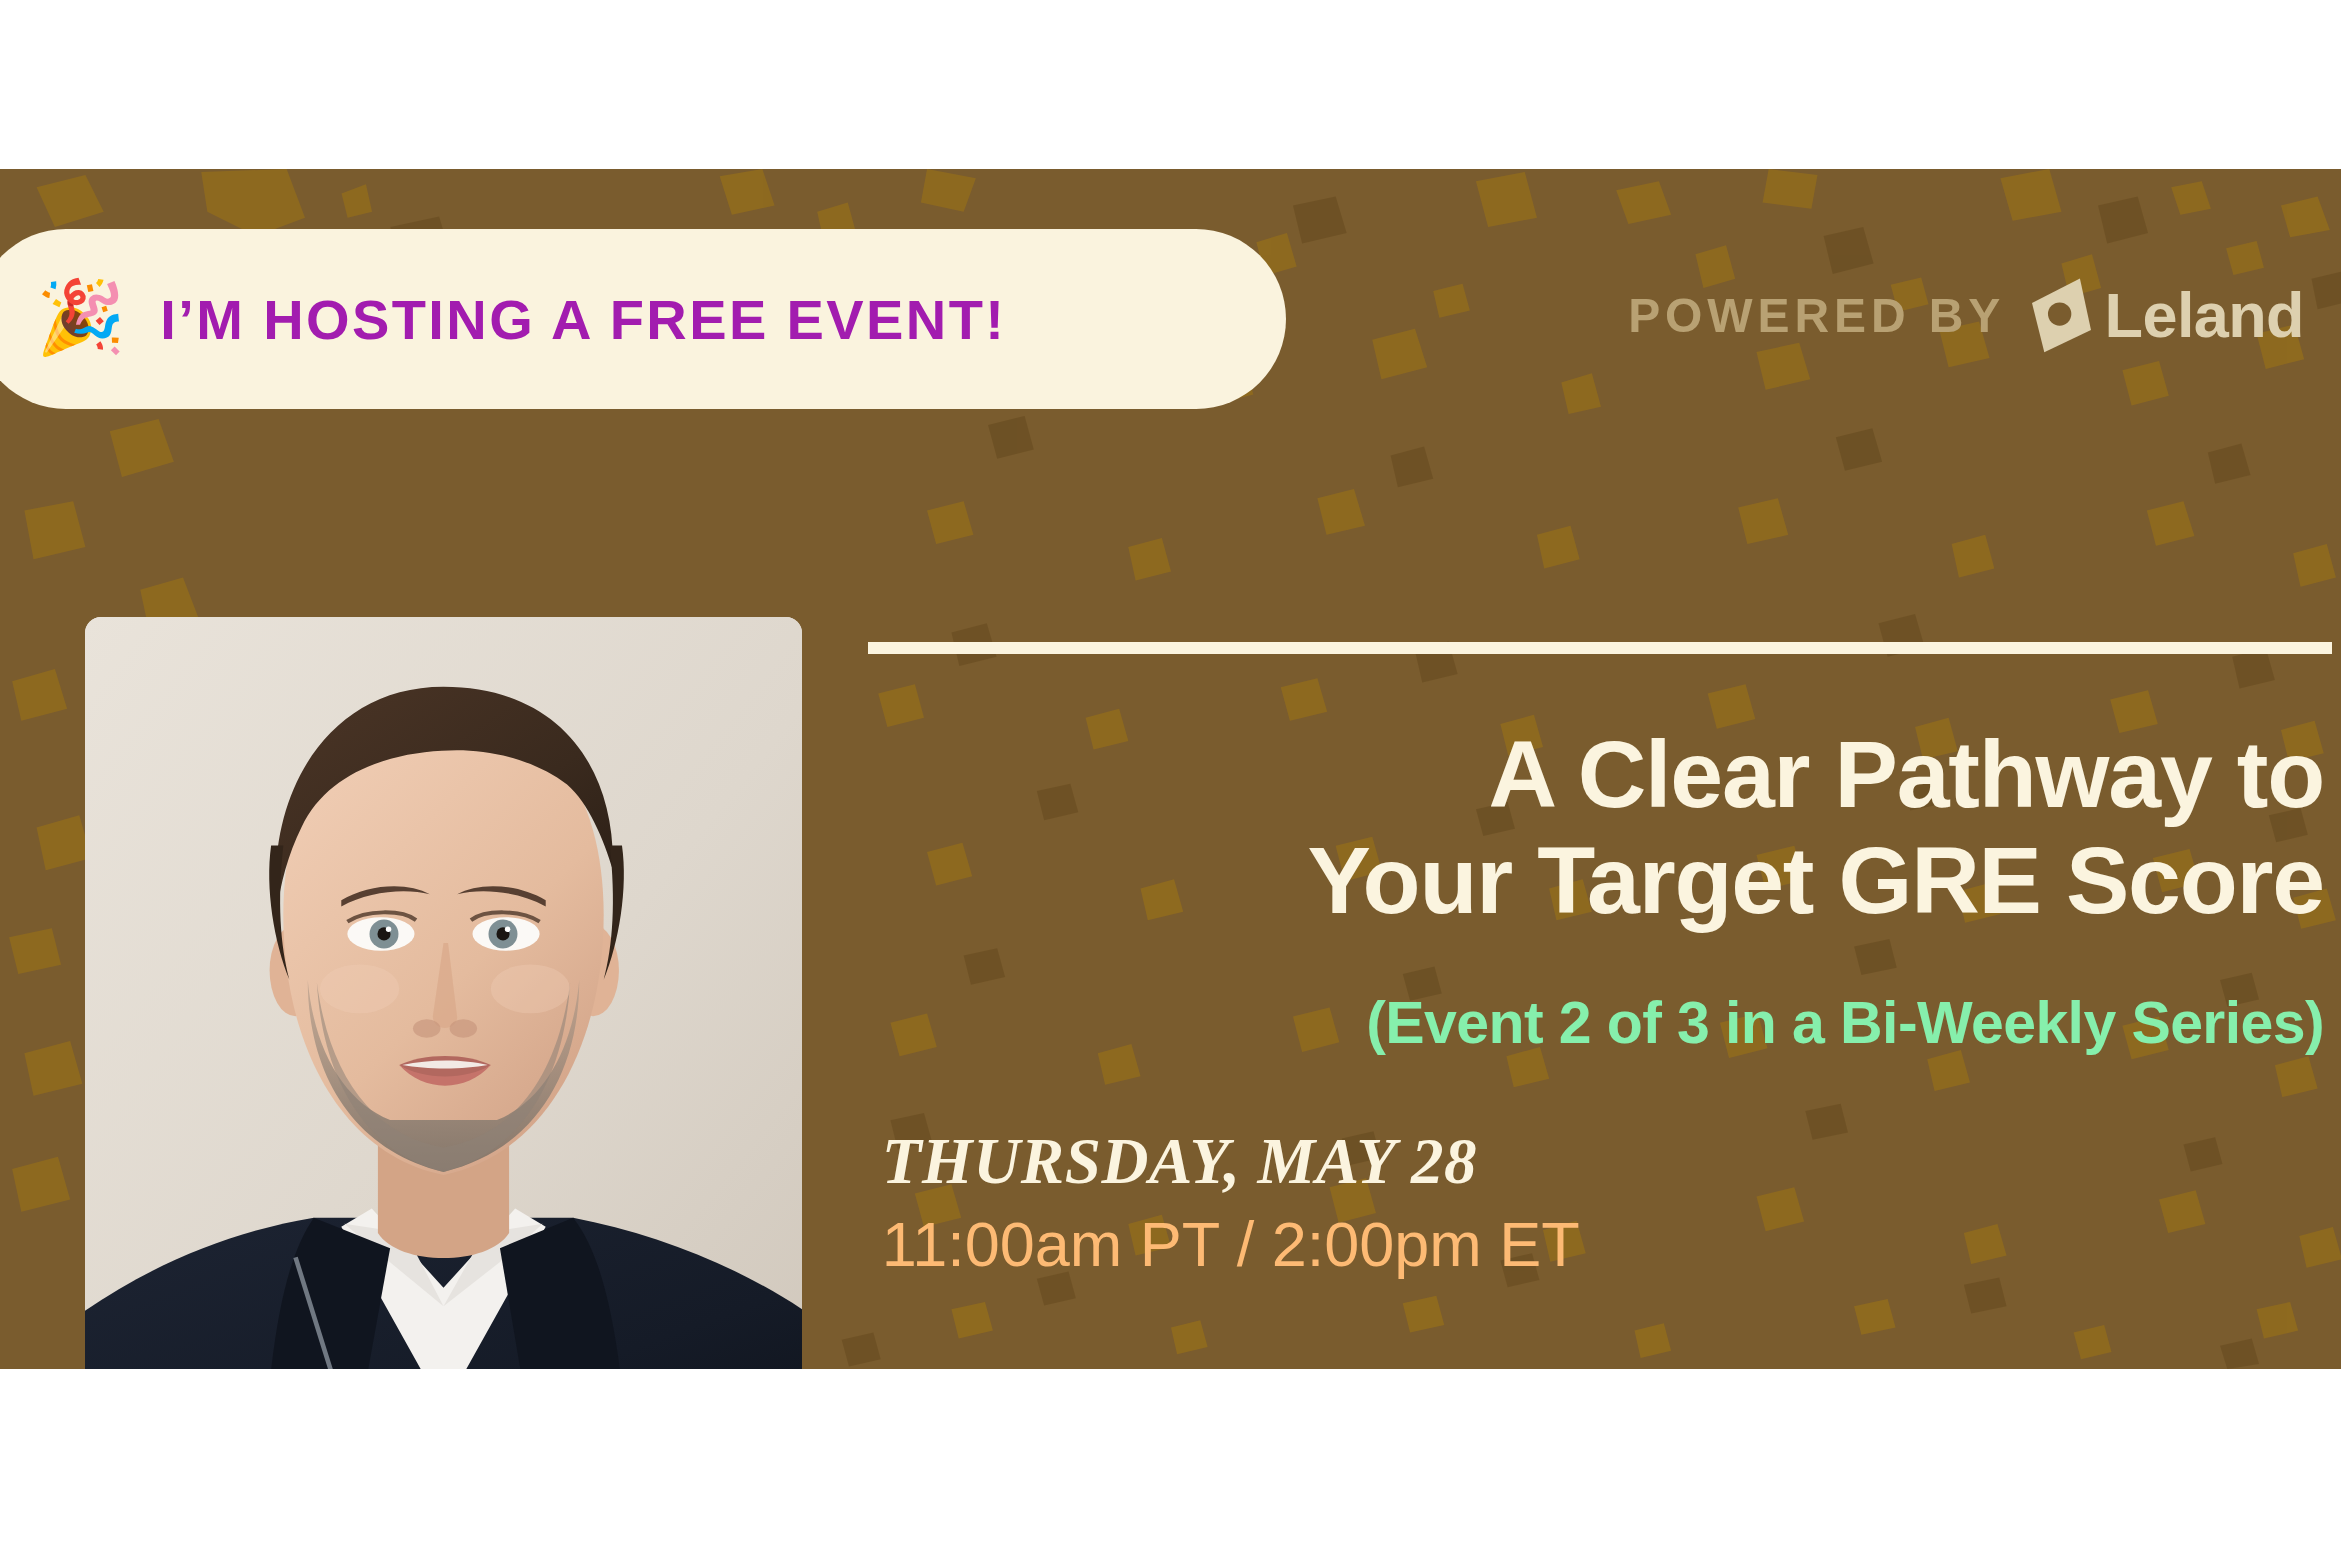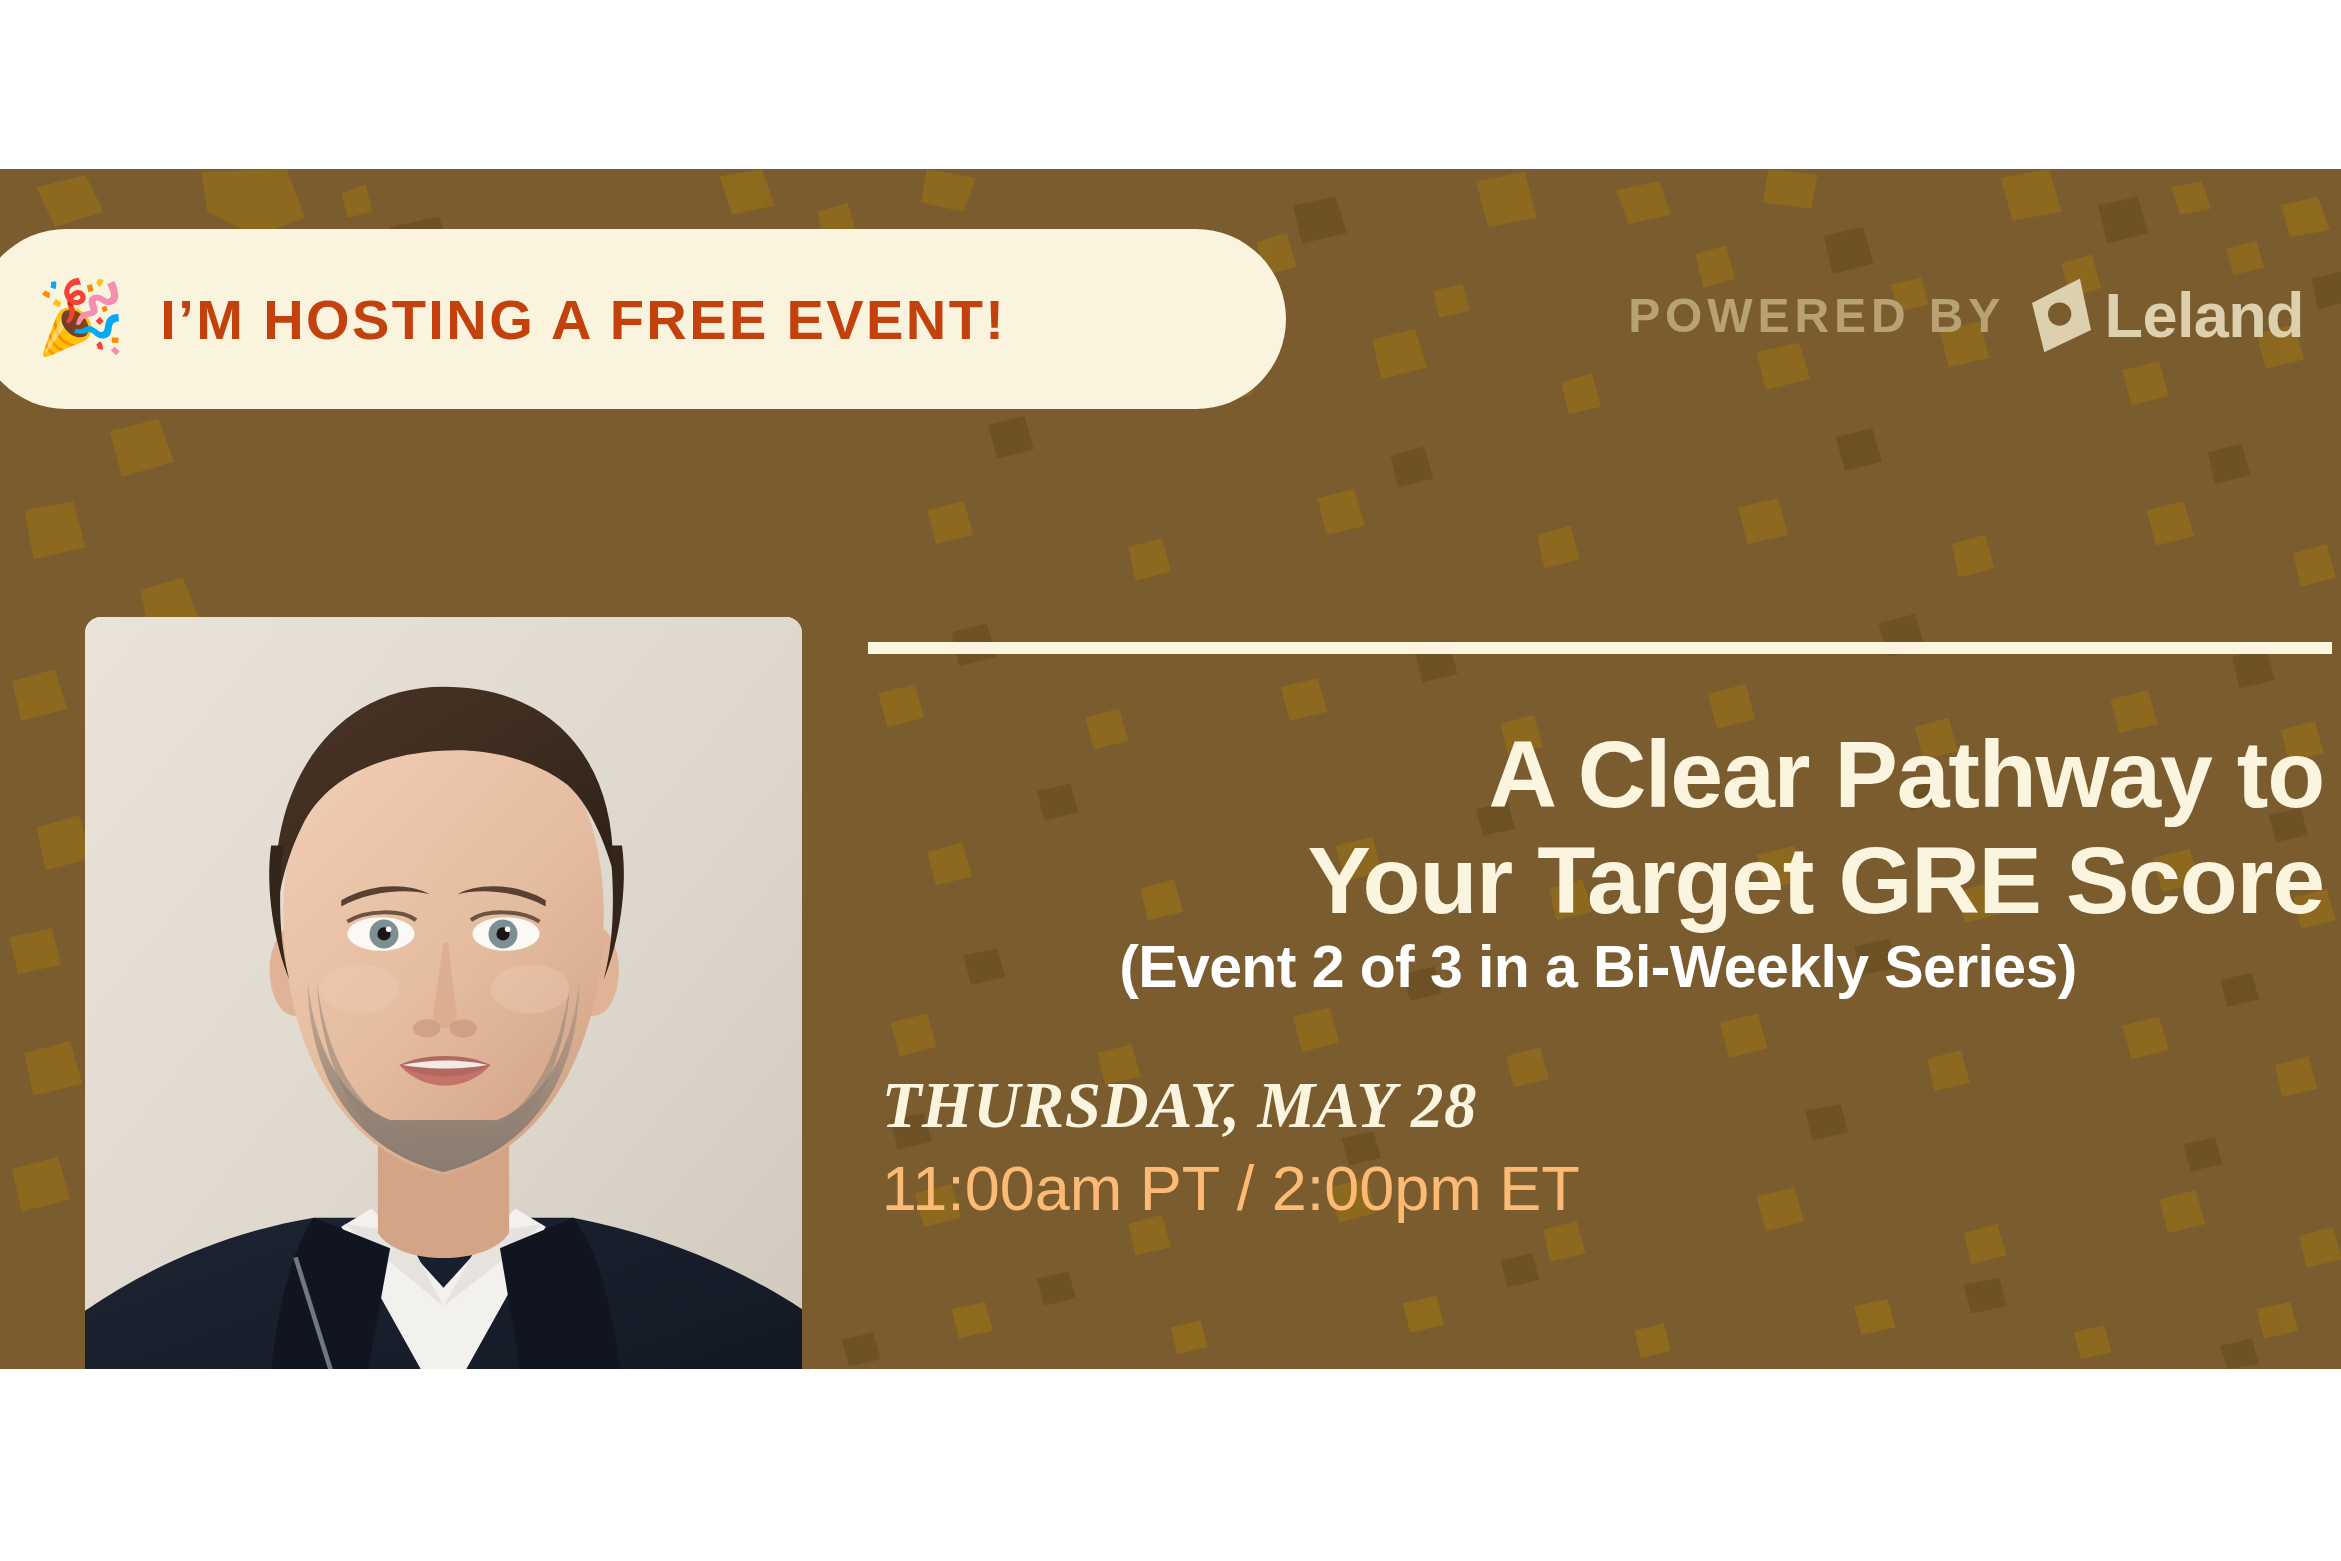--- a/index.html
+++ b/index.html
@@ -41,21 +41,21 @@
     font-size:72px;
     line-height:1;
     margin-right:34px;
     margin-top:-3.7px;
     filter:none;
   }
   .pill-text {
     font-size:56px;
     font-weight:bold;
     letter-spacing:2.4px;
-    color:#c2410c;
+    color:#a21caf;
     white-space:nowrap;
   }
 
   
   .powered {
     position:absolute;
     right:38px; top:107px;
     display:flex;
     align-items:center;
     z-index:5;
@@ -122,24 +122,25 @@
   .headline {
     margin-top:67px;
     font-size:95px;
     font-weight:bold;
     color:#fbf4df;
     line-height:1.12;
     text-align:right;
     letter-spacing:-1.2px;
   }
   .series {
+    margin-top:56px;
     font-size:59px;
     font-weight:bold;
-    color:#ffffff;
-    text-align:center;
+    color:#86efac;
+    text-align:right;
     letter-spacing:-0.6px;
     white-space:nowrap;
   }
   .datetime { margin-top:68px; padding-left:9.8px; }
   .date-line {
     font-family:"Liberation Serif", serif;
     font-style:italic;
     font-weight:bold;
     font-size:65px;
     color:#fbf4df;

